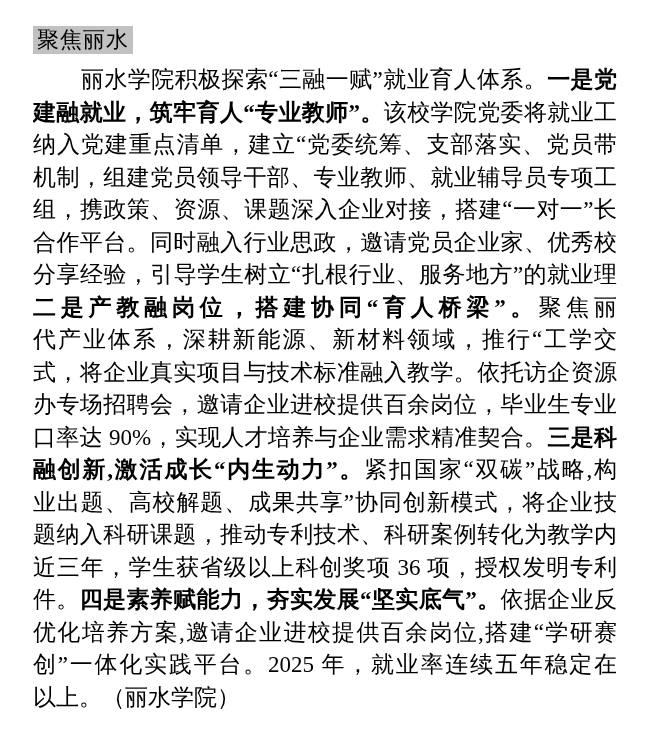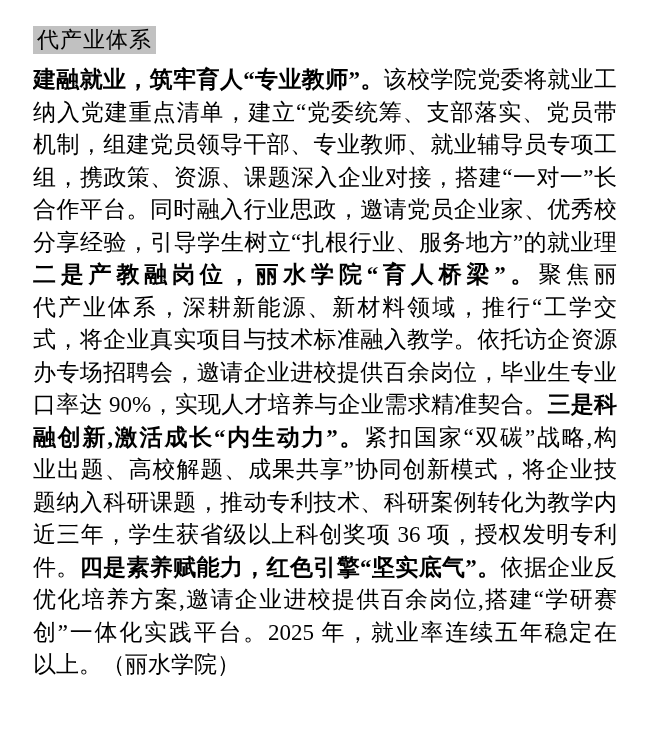--- a/index.html
+++ b/index.html
@@ -49,35 +49,36 @@
     text-align: right;
     text-align-last: left;
   }
   .seg { font-weight: normal; }
   .seg.bold { font-weight: 700; }
 </style>
 </head>
 <body>
 
 <div class="page" style="background: rgb(255, 255, 255);">
-  <span class="section-tag" style="background: rgb(193, 193, 193);">代产业体系</span>
+  <span class="section-tag" style="background: rgb(193, 193, 193);">聚焦丽水</span>
   <div class="article">
+      <div class="line indent"><span class="seg">丽水学院积极探索“三融一赋”就业育人体系。</span><span class="seg bold">一是党</span></div>
       <div class="line"><span class="seg bold">建融就业，筑牢育人“专业教师”。</span><span class="seg">该校学院党委将就业工作</span></div>
       <div class="line"><span class="seg">纳入党建重点清单，建立“党委统筹、支部落实、党员带头”</span></div>
       <div class="line"><span class="seg">机制，组建党员领导干部、专业教师、就业辅导员专项工作</span></div>
       <div class="line"><span class="seg">组，携政策、资源、课题深入企业对接，搭建“一对一”长效</span></div>
       <div class="line"><span class="seg">合作平台。同时融入行业思政，邀请党员企业家、优秀校友</span></div>
       <div class="line"><span class="seg">分享经验，引导学生树立“扎根行业、服务地方”的就业理念。</span></div>
-      <div class="line"><span class="seg bold">二是产教融岗位，丽水学院“育人桥梁”。</span><span class="seg">聚焦丽水“5+5”现</span></div>
+      <div class="line"><span class="seg bold">二是产教融岗位，搭建协同“育人桥梁”。</span><span class="seg">聚焦丽水“5+5”现</span></div>
       <div class="line"><span class="seg">代产业体系，深耕新能源、新材料领域，推行“工学交替”模</span></div>
       <div class="line"><span class="seg">式，将企业真实项目与技术标准融入教学。依托访企资源举</span></div>
       <div class="line"><span class="seg">办专场招聘会，邀请企业进校提供百余岗位，毕业生专业对</span></div>
       <div class="line"><span class="seg">口率达 90%，实现人才培养与企业需求精准契合。</span><span class="seg bold">三是科教</span></div>
       <div class="line"><span class="seg bold">融创新,激活成长“内生动力”。</span><span class="seg">紧扣国家“双碳”战略,构建“企</span></div>
       <div class="line"><span class="seg">业出题、高校解题、成果共享”协同创新模式，将企业技术难</span></div>
       <div class="line"><span class="seg">题纳入科研课题，推动专利技术、科研案例转化为教学内容。</span></div>
       <div class="line"><span class="seg">近三年，学生获省级以上科创奖项 36 项，授权发明专利 11</span></div>
-      <div class="line"><span class="seg">件。</span><span class="seg bold">四是素养赋能力，红色引擎“坚实底气”。</span><span class="seg">依据企业反馈</span></div>
+      <div class="line"><span class="seg">件。</span><span class="seg bold">四是素养赋能力，夯实发展“坚实底气”。</span><span class="seg">依据企业反馈</span></div>
       <div class="line"><span class="seg">优化培养方案,邀请企业进校提供百余岗位,搭建“学研赛</span></div>
       <div class="line"><span class="seg">创”一体化实践平台。2025 年，就业率连续五年稳定在 95%</span></div>
       <div class="line no-justify"><span class="seg">以上。（丽水学院）</span></div>
     </div>
 </div>
 
 </body></html>

